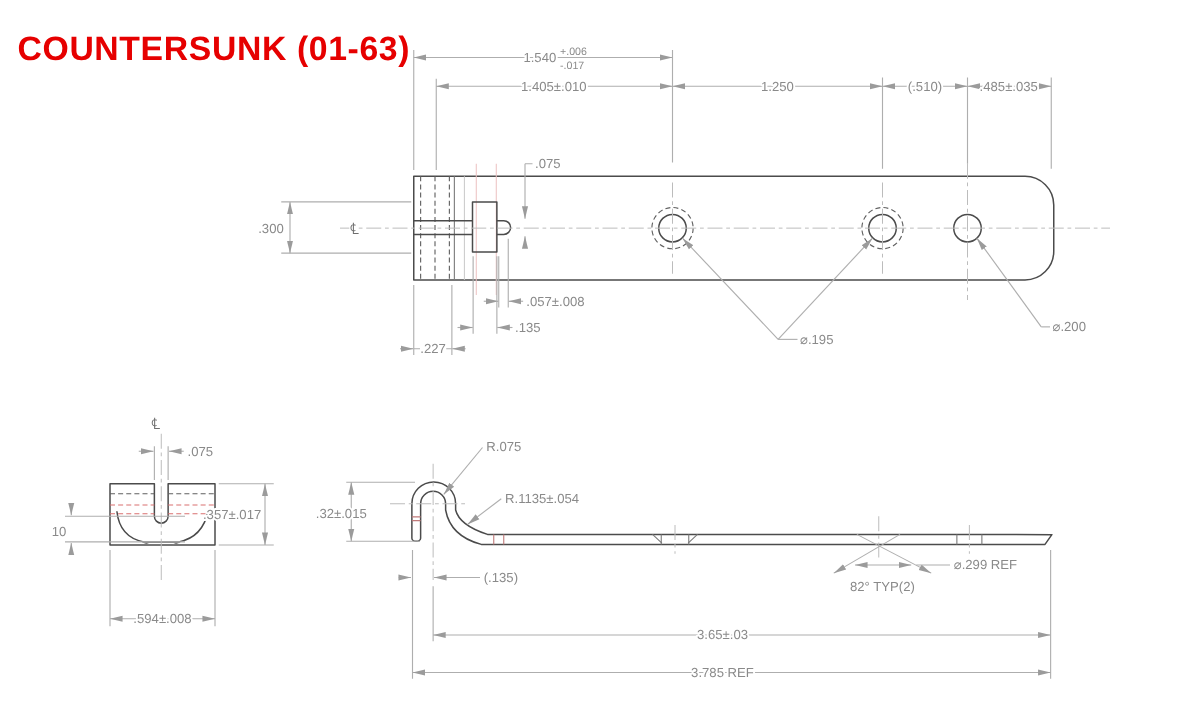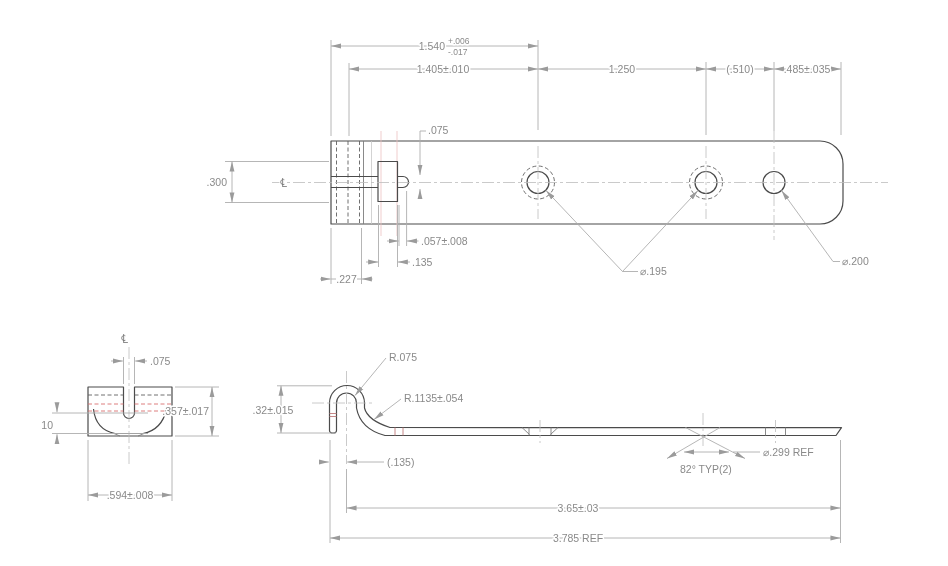--- a/index.html
+++ b/index.html
@@ -21,20 +21,21 @@
   text.dt{font:10.5px "Liberation Sans",sans-serif;fill:#8a8a8a;
           paint-order:stroke;stroke:#ffffff;stroke-width:3px;stroke-linejoin:round;}
   text.tol{font-size:8.5px;}
   text.ct{font:12.5px "Liberation Sans",sans-serif;fill:#6e6e6e;
           paint-order:stroke;stroke:#ffffff;stroke-width:2px;}
 </style>
 </head>
 <body>
 
 <div id="stage">
+  <div id="title" style="color: rgb(230, 0, 0);">COUNTERSUNK (01-63)</div>
 
   <svg width="948" height="566" viewBox="0 0 948 566">
     <defs>
       <marker id="arr" viewBox="0 0 12 8" refX="11.5" refY="4" markerWidth="10.5" markerHeight="7" markerUnits="userSpaceOnUse" orient="auto-start-reverse">
         <path d="M0,1.2 L11.5,4 L0,6.8 Z" fill="#9b9b9b"></path>
       </marker>
     </defs>
 
     <g>
       <g>

